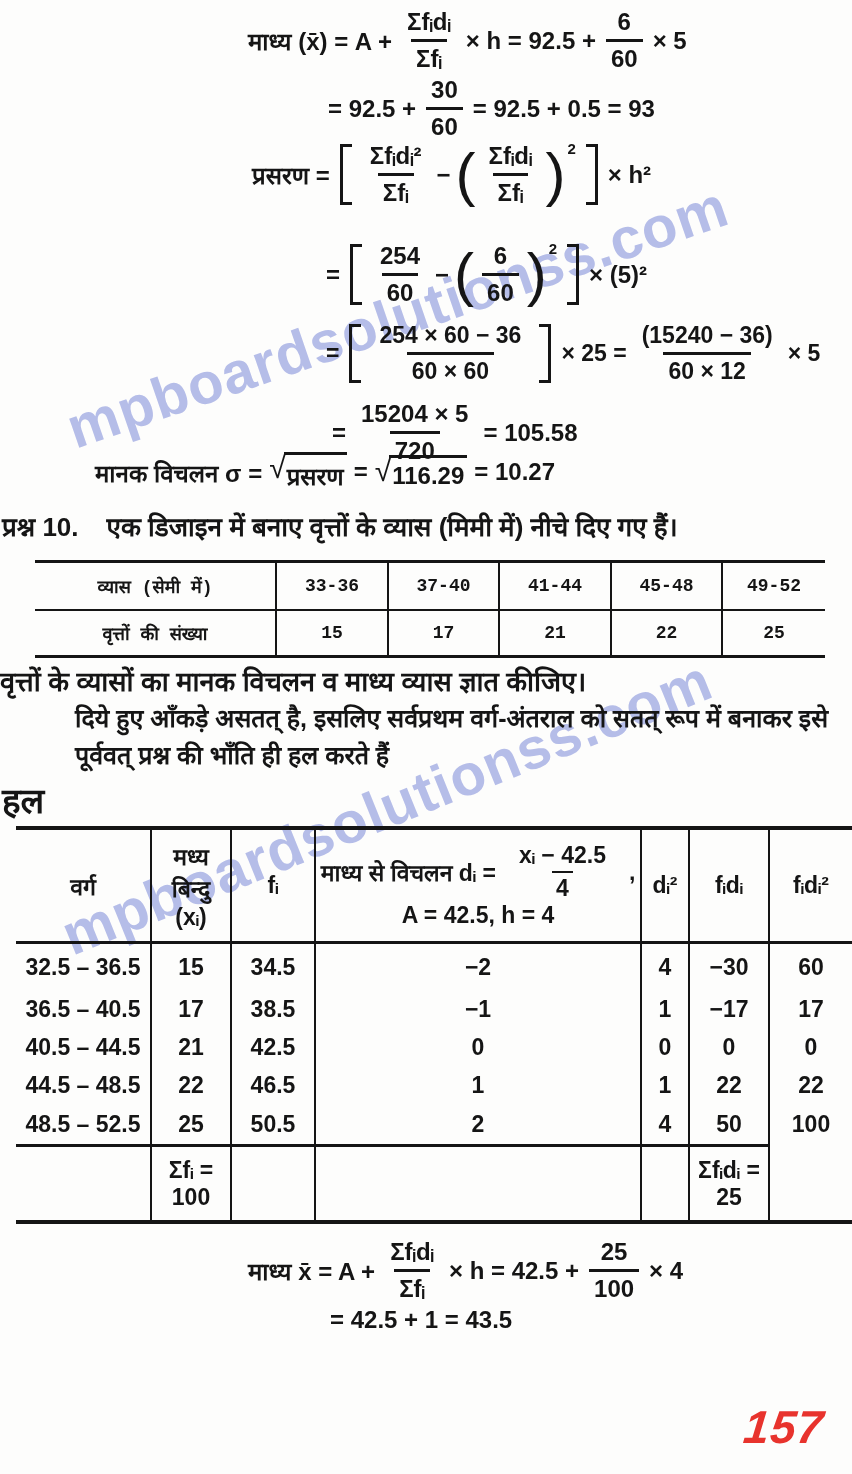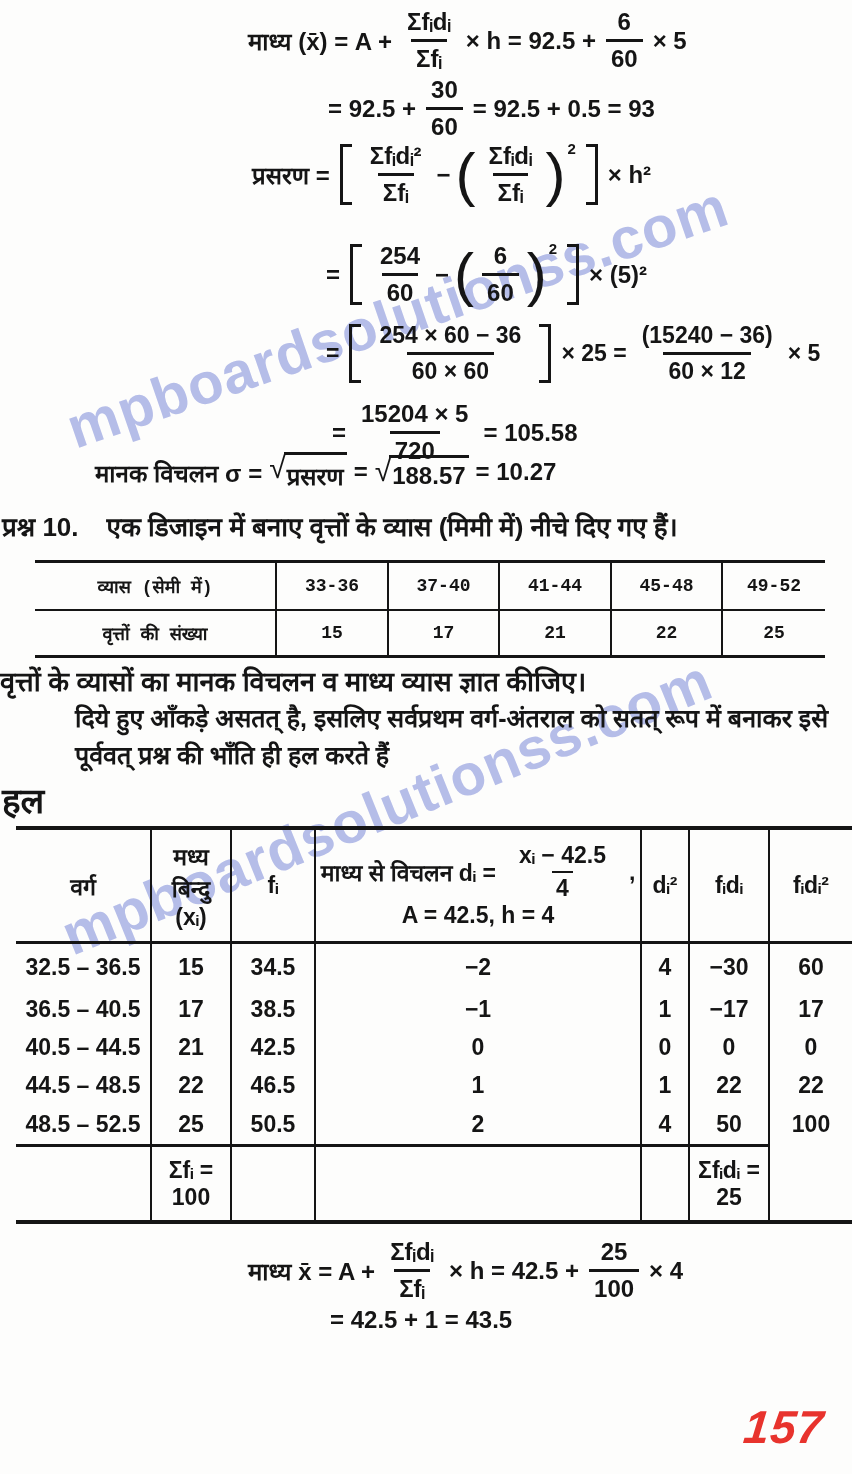--- a/index.html
+++ b/index.html
@@ -175,21 +175,21 @@
 
     <div class="eq eq-a7">
       <span>मानक विचलन σ =</span>
       <span class="sqrt">
         <span class="sym">√</span>
         <span class="rad">प्रसरण</span>
       </span>
       <span>=</span>
       <span class="sqrt">
         <span class="sym">√</span>
-        <span class="rad">188.57</span>
+        <span class="rad">116.29</span>
       </span>
       <span>= 10.27</span>
     </div>
 
     <div class="question">
       <span>प्रश्न 10.</span>
       <span>एक डिजाइन में बनाए वृत्तों के व्यास (मिमी में) नीचे दिए गए हैं।</span>
     </div>
 
     <div class="t1">

